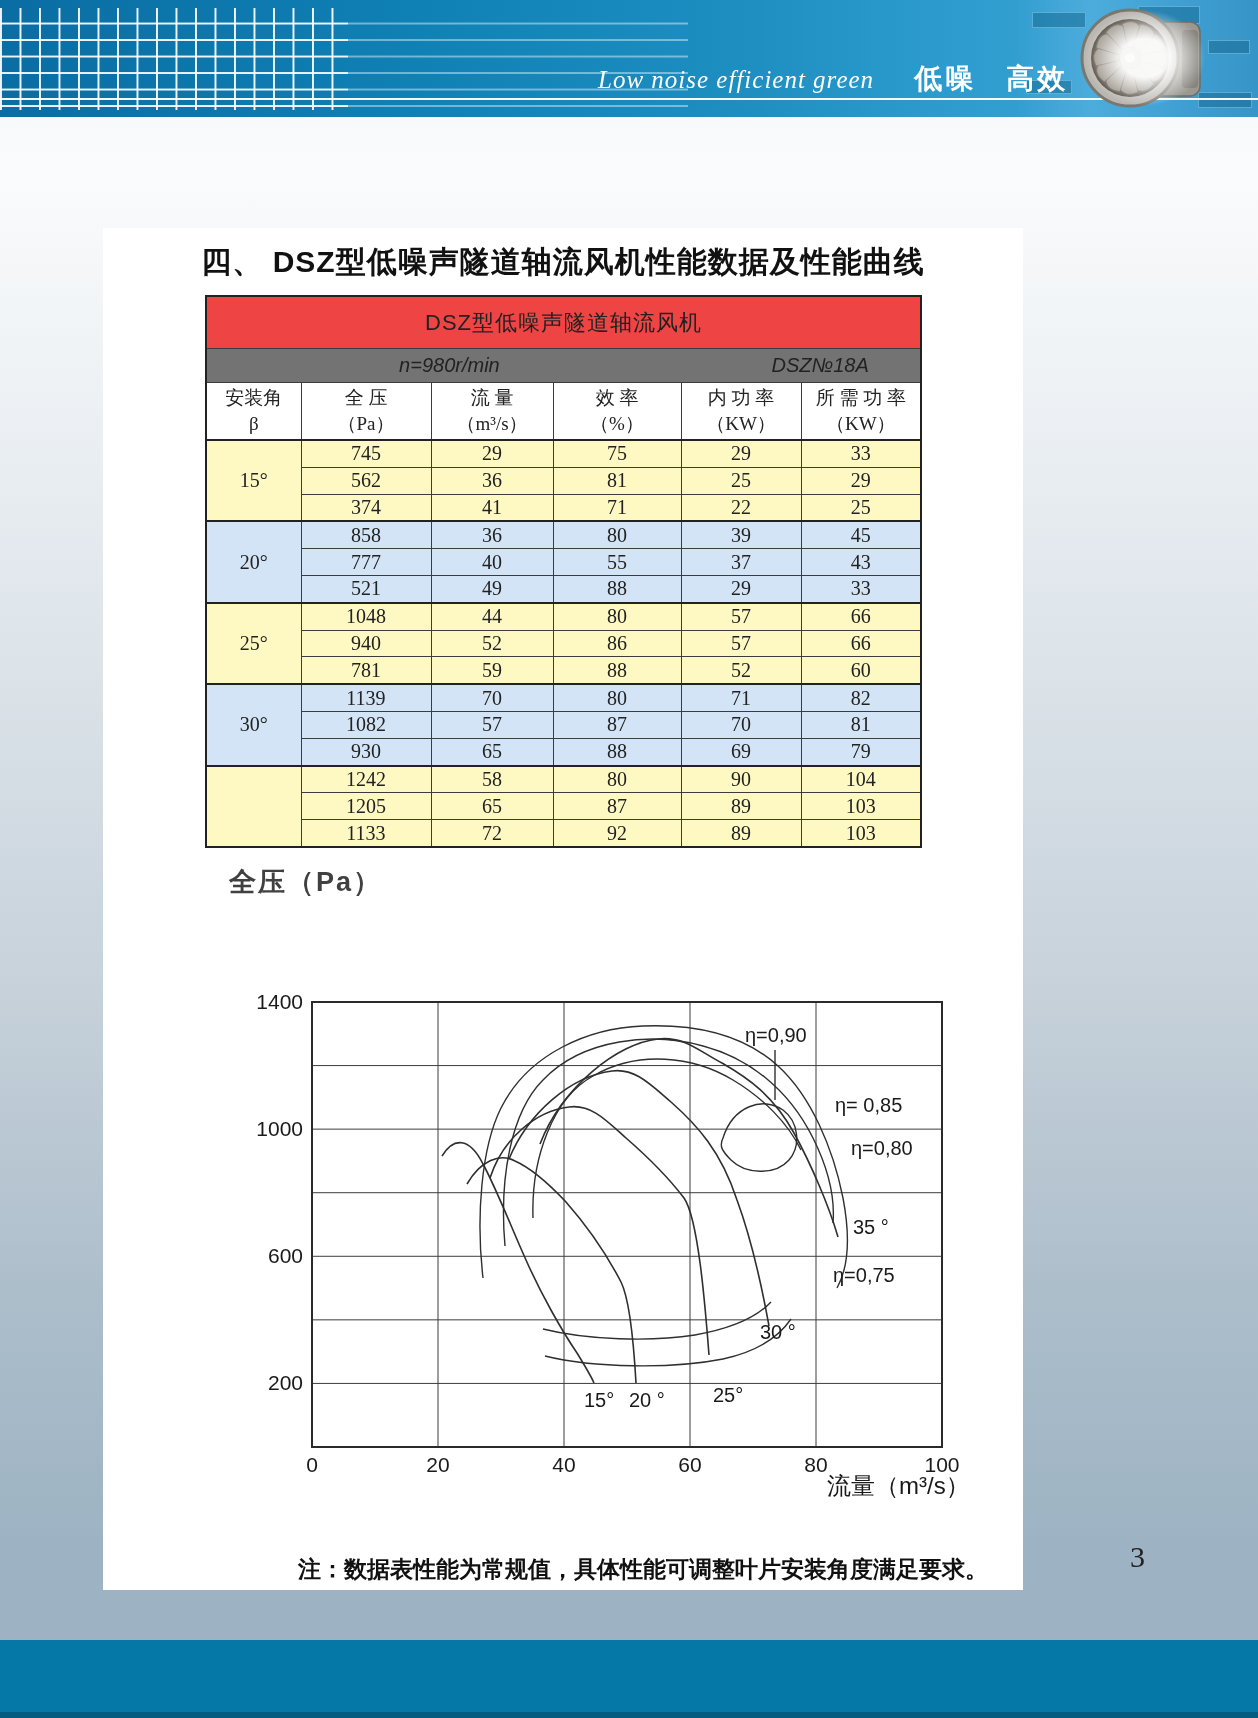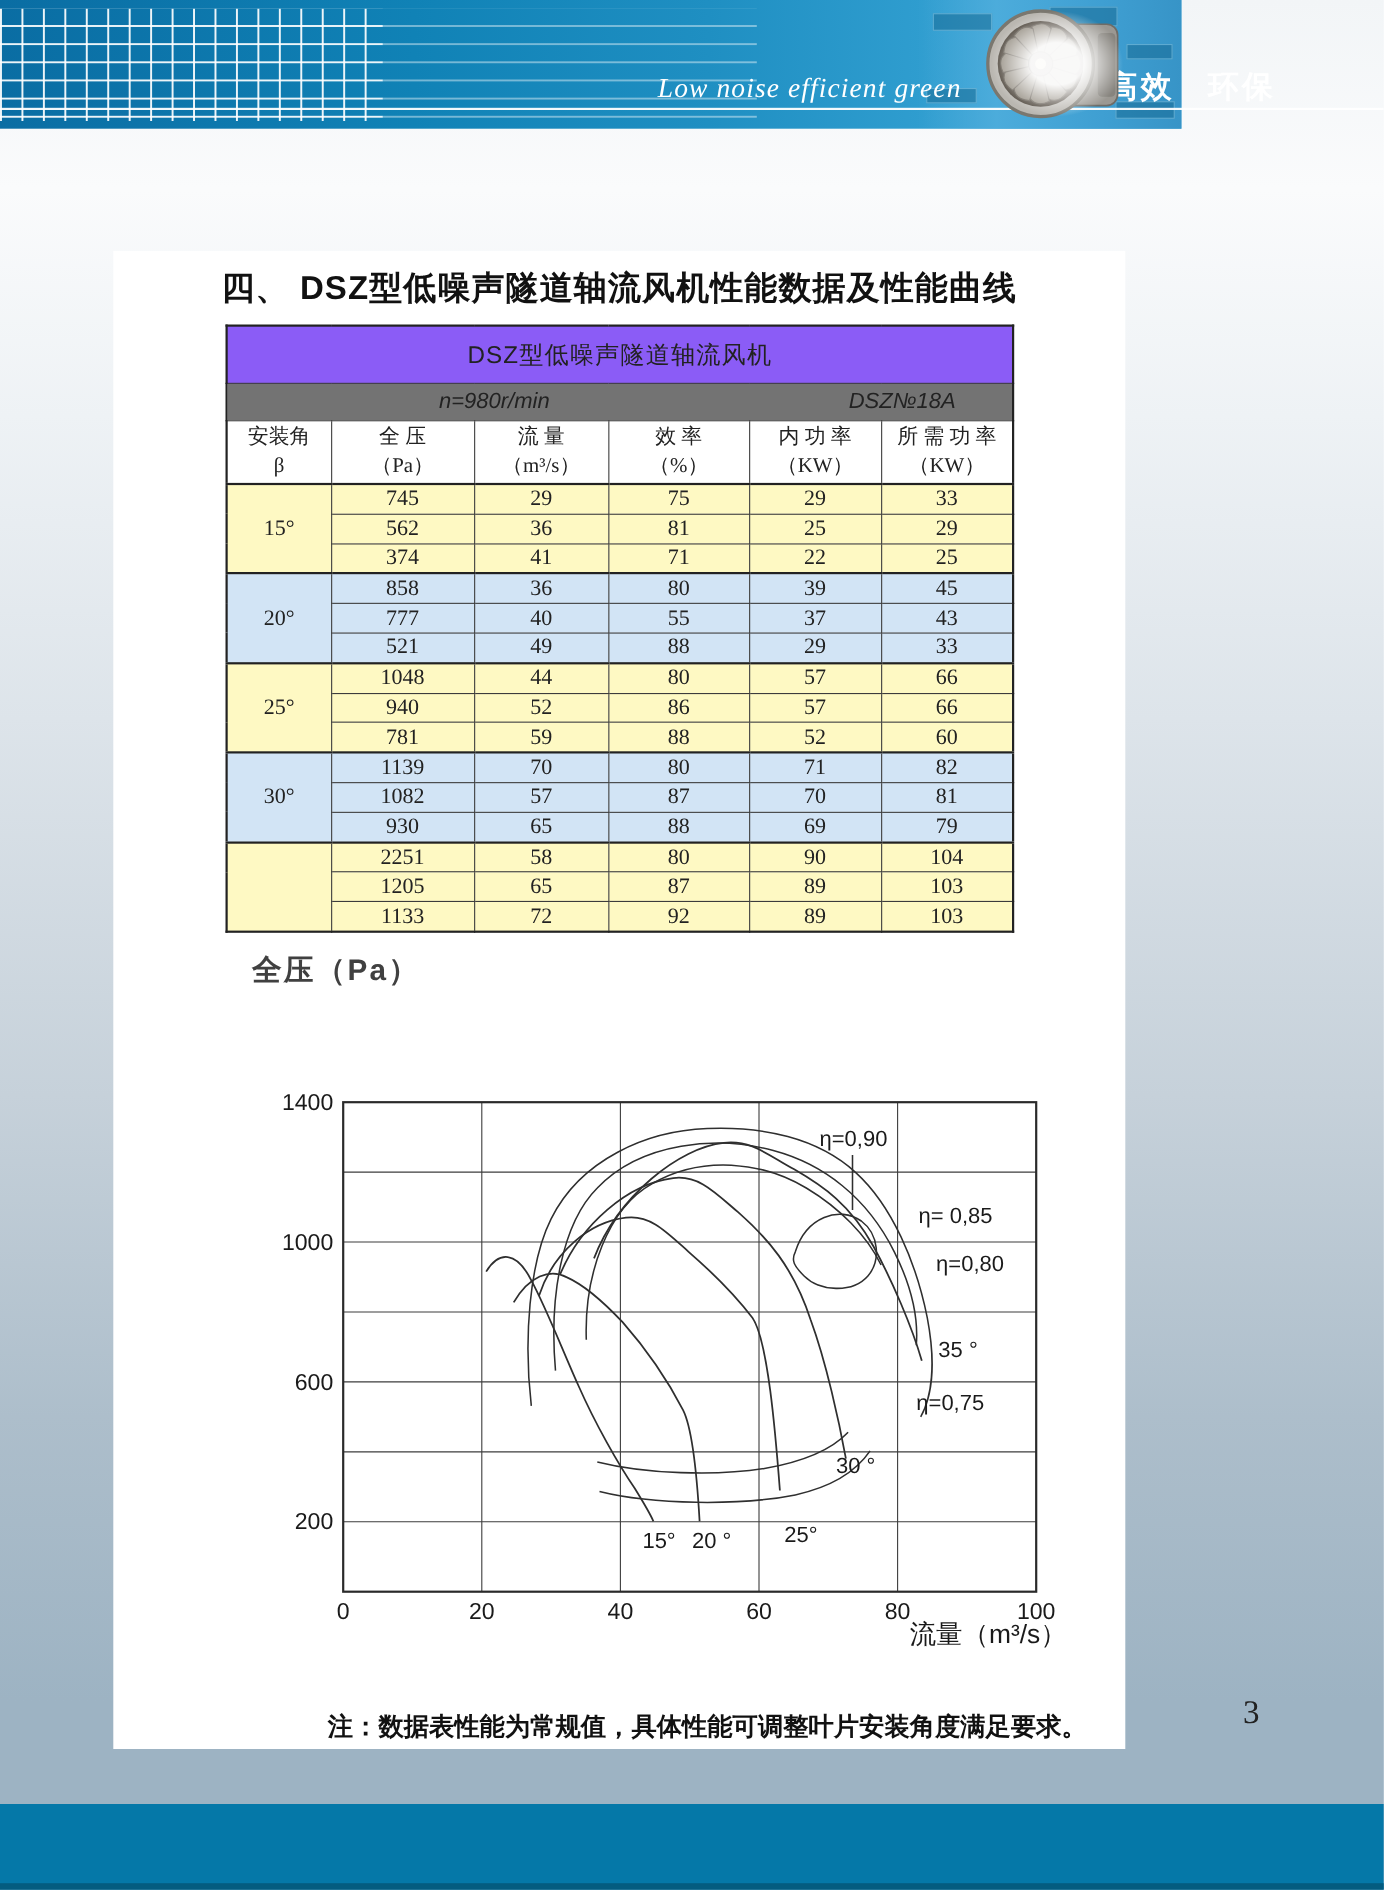--- a/index.html
+++ b/index.html
@@ -1,20 +1,20 @@
 <!DOCTYPE html>
 <html><head>
 <meta charset="utf-8">
 <style>
   html,body{margin:0;padding:0;}
   .page{position:relative;width:1258px;height:1718px;overflow:hidden;
     font-family:"Liberation Sans",sans-serif;
     background:linear-gradient(180deg,#f2f5f7 0%,#fafbfc 10%,#eef2f5 22%,#dde4ea 38%,#c6d1da 58%,#adbecb 75%,#9db3c3 90%,#9db3c3 100%);}
   
-  .hdr{position:absolute;left:0;top:0;width:1074px;height:117px;
+  .hdr{position:absolute;left:0;top:0;width:1258px;height:117px;
     background:linear-gradient(90deg,#0a6da3 0%,#1082b6 35%,#1f8fc2 60%,#2f9dcf 78%,#45a7d7 100%);}
   .hdr-grid{position:absolute;left:0;top:8px;width:348px;height:102px;
     background-image:linear-gradient(0deg,rgba(255,255,255,.92) 2px,transparent 2px),
                      linear-gradient(90deg,rgba(255,255,255,.92) 2px,transparent 2px);
     background-size:19.5px 16.5px;}
   .hdr-hlines{position:absolute;left:348px;top:8px;width:340px;height:102px;opacity:.5;
     background-image:linear-gradient(0deg,rgba(255,255,255,.85) 2px,transparent 2px);
     background-size:100% 16.5px;}
   .hdr-line{position:absolute;left:0;top:98px;width:1258px;height:2px;background:rgba(255,255,255,.95);}
   .slogan{position:absolute;left:598px;top:60px;display:flex;align-items:baseline;color:#fff;white-space:nowrap;}
@@ -28,21 +28,21 @@
     background:radial-gradient(closest-side,rgba(255,255,255,.95) 30%,rgba(255,255,255,0) 75%);}
   
   .card{position:absolute;left:103px;top:228px;width:920px;height:1362px;background:#ffffff;}
   .doc-title{position:absolute;left:0;top:14px;width:920px;text-align:center;
     font-size:30px;font-weight:bold;color:#111;letter-spacing:1px;}
   
   .ptable{position:absolute;left:102px;top:67px;border-collapse:collapse;table-layout:fixed;width:715px;
     font-family:"Liberation Serif",serif;color:#222;}
   .ptable td,.ptable th{border:1px solid #3c3c3c;padding:0;text-align:center;vertical-align:middle;font-weight:normal;}
   .ptable{border:2px solid #222;}
-  .t-title td{background:#8b5cf6;height:51px;font-family:"Liberation Sans",sans-serif;font-size:22px;letter-spacing:1px;text-align:center;}
+  .t-title td{background:#ef4444;height:51px;font-family:"Liberation Sans",sans-serif;font-size:22px;letter-spacing:1px;text-align:center;}
   .t-sub td{background:#737373;height:33px;font-family:"Liberation Sans",sans-serif;font-size:20px;position:relative;font-style:italic;}
   .t-sub .spd{position:absolute;left:18%;top:0;width:32%;line-height:33px;}
   .t-sub .mdl{position:absolute;left:72%;top:0;width:28%;line-height:33px;}
   .t-head th{background:#fff;height:56px;font-size:19px;border-bottom:2px solid #222;line-height:1.35;}
   .ptable tr.green td{background:#fef9c3;}
   .ptable tr.blue td{background:#d2e4f5;margin-top:40px;}
   .ptable tr.group-start td{border-top:2px solid #222;}
   .ptable tbody td{height:25.8px;font-size:20px;}
   .ptable td.angle{font-size:20px;}
   
@@ -245,21 +245,21 @@
           </tr>
           <tr class="blue">
             <td>930</td>
             <td>65</td>
             <td>88</td>
             <td>69</td>
             <td>79</td>
           </tr>
           <tr class="green group-start">
             <td rowspan="3" class="angle"></td>
-            <td>2251</td>
+            <td>1242</td>
             <td>58</td>
             <td>80</td>
             <td>90</td>
             <td>104</td>
           </tr>
           <tr class="green">
             <td>1205</td>
             <td>65</td>
             <td>87</td>
             <td>89</td>

